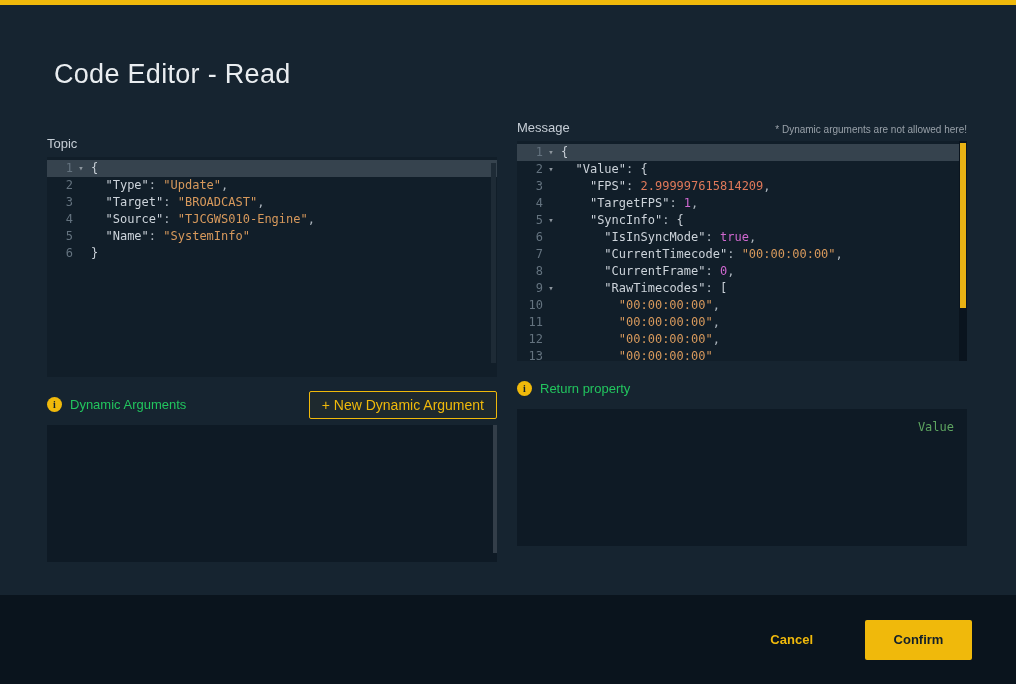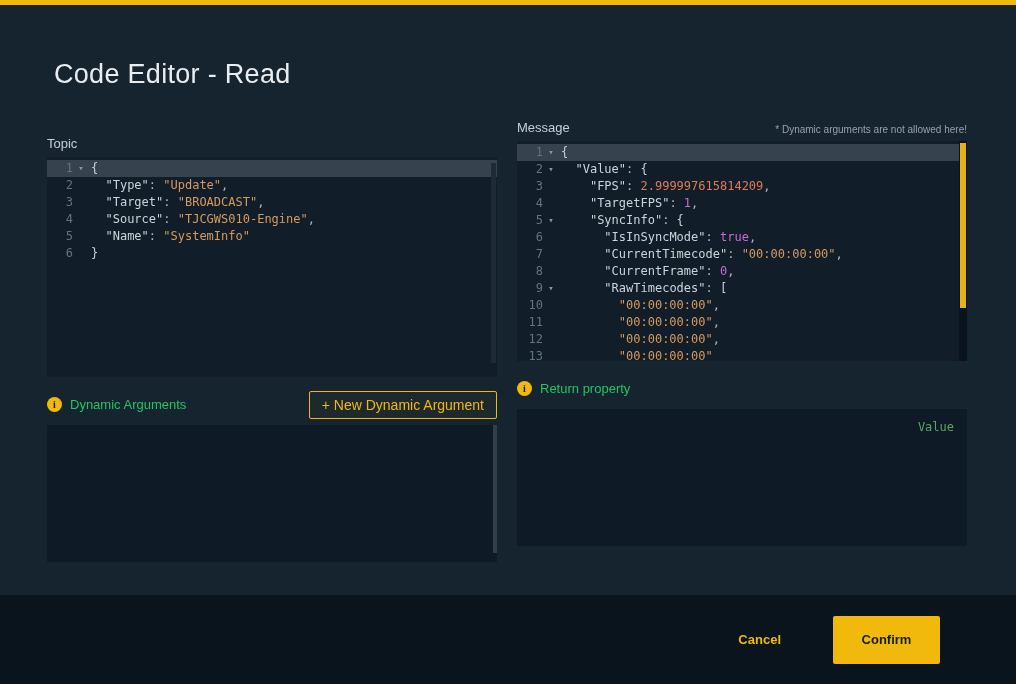--- a/index.html
+++ b/index.html
@@ -94,29 +94,29 @@
   .code-panel {
     font-family:"DejaVu Sans Mono", monospace; font-size:12px;
     padding:11px 13px;
     text-align:right;
   }
   .return-value { color:#5DA460; }
 
   .footer {
     position:absolute; left:0; bottom:0; width:100%; height:89px;
     background:#0A141D; display:flex; align-items:center;
-    justify-content:flex-end; padding-right:76px; gap:52px;
+    justify-content:flex-end; padding-right:44px; gap:52px;
   }
   .cancel-btn {
     background:none; border:none; color:#F0B90B; font-size:13px;
     font-weight:bold; font-family:"Liberation Sans", sans-serif;
     cursor:pointer; padding:0;
   }
   .confirm-btn {
-    width:107px; height:48px; background:#F0B90B; border:none;
+    width:107px; height:40px; background:#F0B90B; border:none;
     border-radius:2px; color:#121F2A; font-size:13px; font-weight:bold;
     font-family:"Liberation Sans", sans-serif; cursor:pointer;
   }
 </style>
 </head>
 <body>
 
 <div class="screen">
   <div class="topbar"></div>
 

